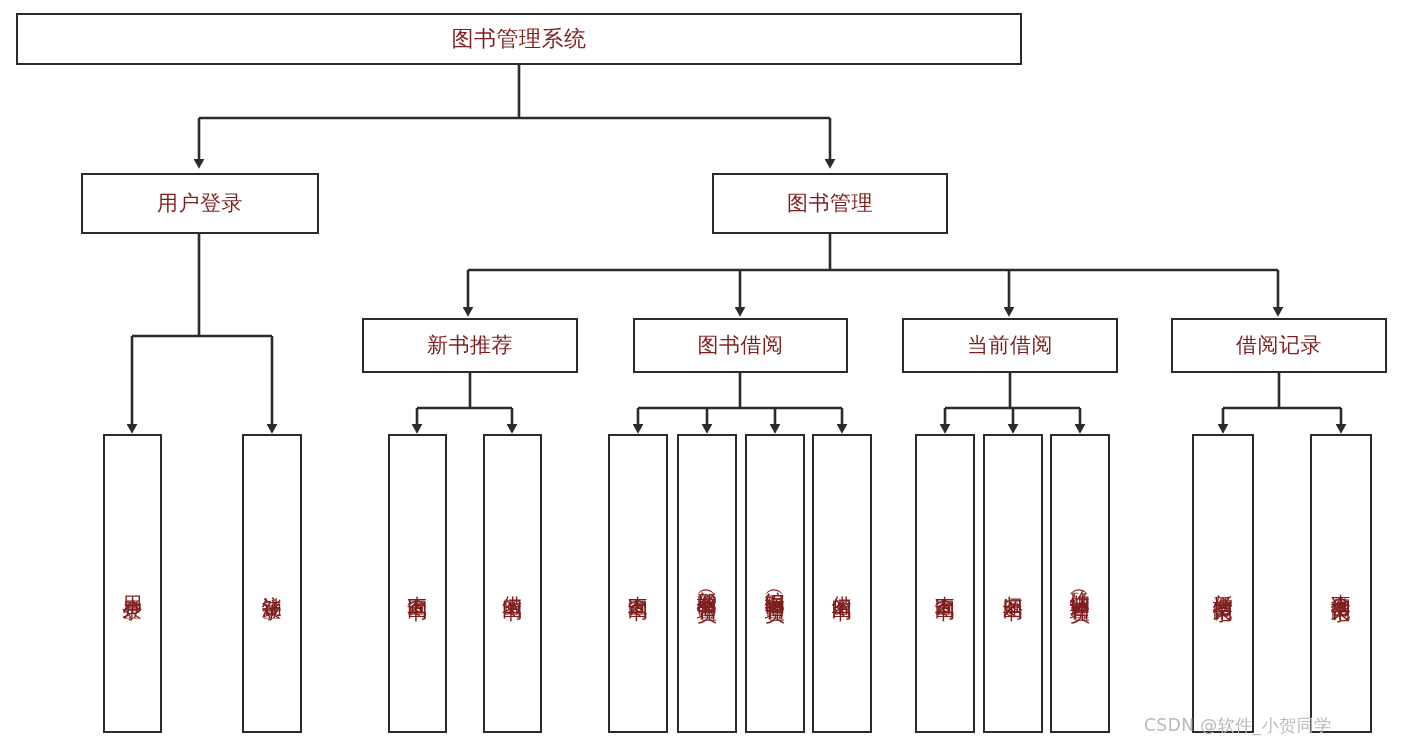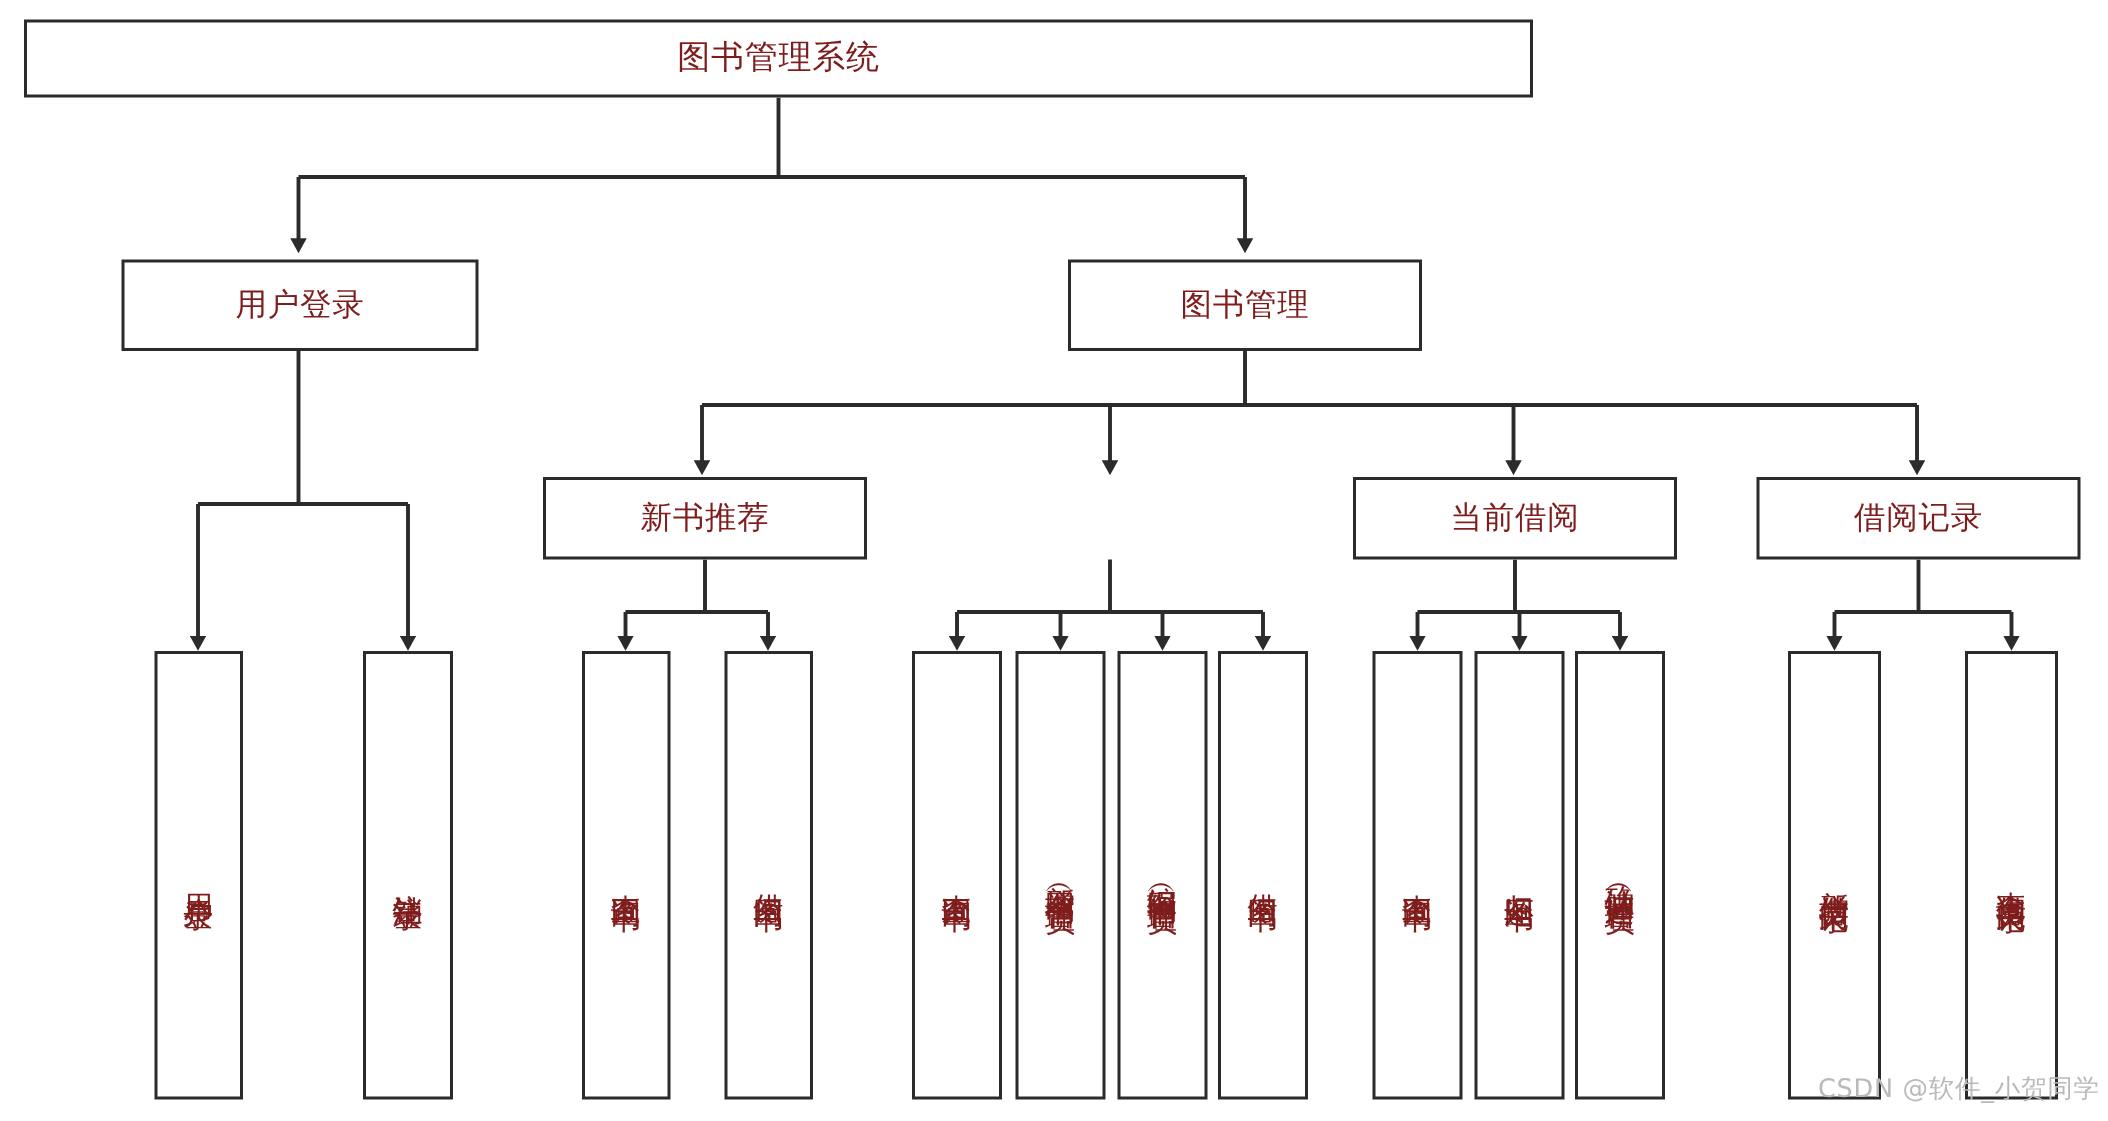--- a/index.html
+++ b/index.html
@@ -132,20 +132,23 @@
   </div>
 
   <div class="node horiz" style="left:362px; top:318px; width:216px; height:55px;">
     <span>新书推荐</span>
   </div>
 
   <div class="node horiz" style="left:712px; top:173px; width:236px; height:61px;">
     <span>图书管理</span>
   </div>
 
+  <div class="node horiz" style="left:633px; top:318px; width:215px; height:55px;">
+    <span>图书借阅</span>
+  </div>
 
   <div class="node horiz" style="left:902px; top:318px; width:216px; height:55px;">
     <span>当前借阅</span>
   </div>
 
   <div class="node horiz" style="left:1171px; top:318px; width:216px; height:55px;">
     <span>借阅记录</span>
   </div>
 
   <div class="node vert" style="left:103px; top:434px; width:59px; height:299px;">
@@ -185,15 +188,15 @@
     <span class="vtext">确认归还（管理员）</span>
   </div>
 
   <div class="node vert" style="left:1192px; top:434px; width:62px; height:299px;">
     <span class="vtext">新增借阅记录</span>
   </div>
   <div class="node vert" style="left:1310px; top:434px; width:62px; height:299px;">
     <span class="vtext">查询借阅记录</span>
   </div>
 
-  <div class="watermark" style="left:1212px; top:714px;">CSDN @软件_小贺同学</div>
+  <div class="watermark" style="left:1144px; top:714px;">CSDN @软件_小贺同学</div>
 
 </div>
 
 </body></html>

